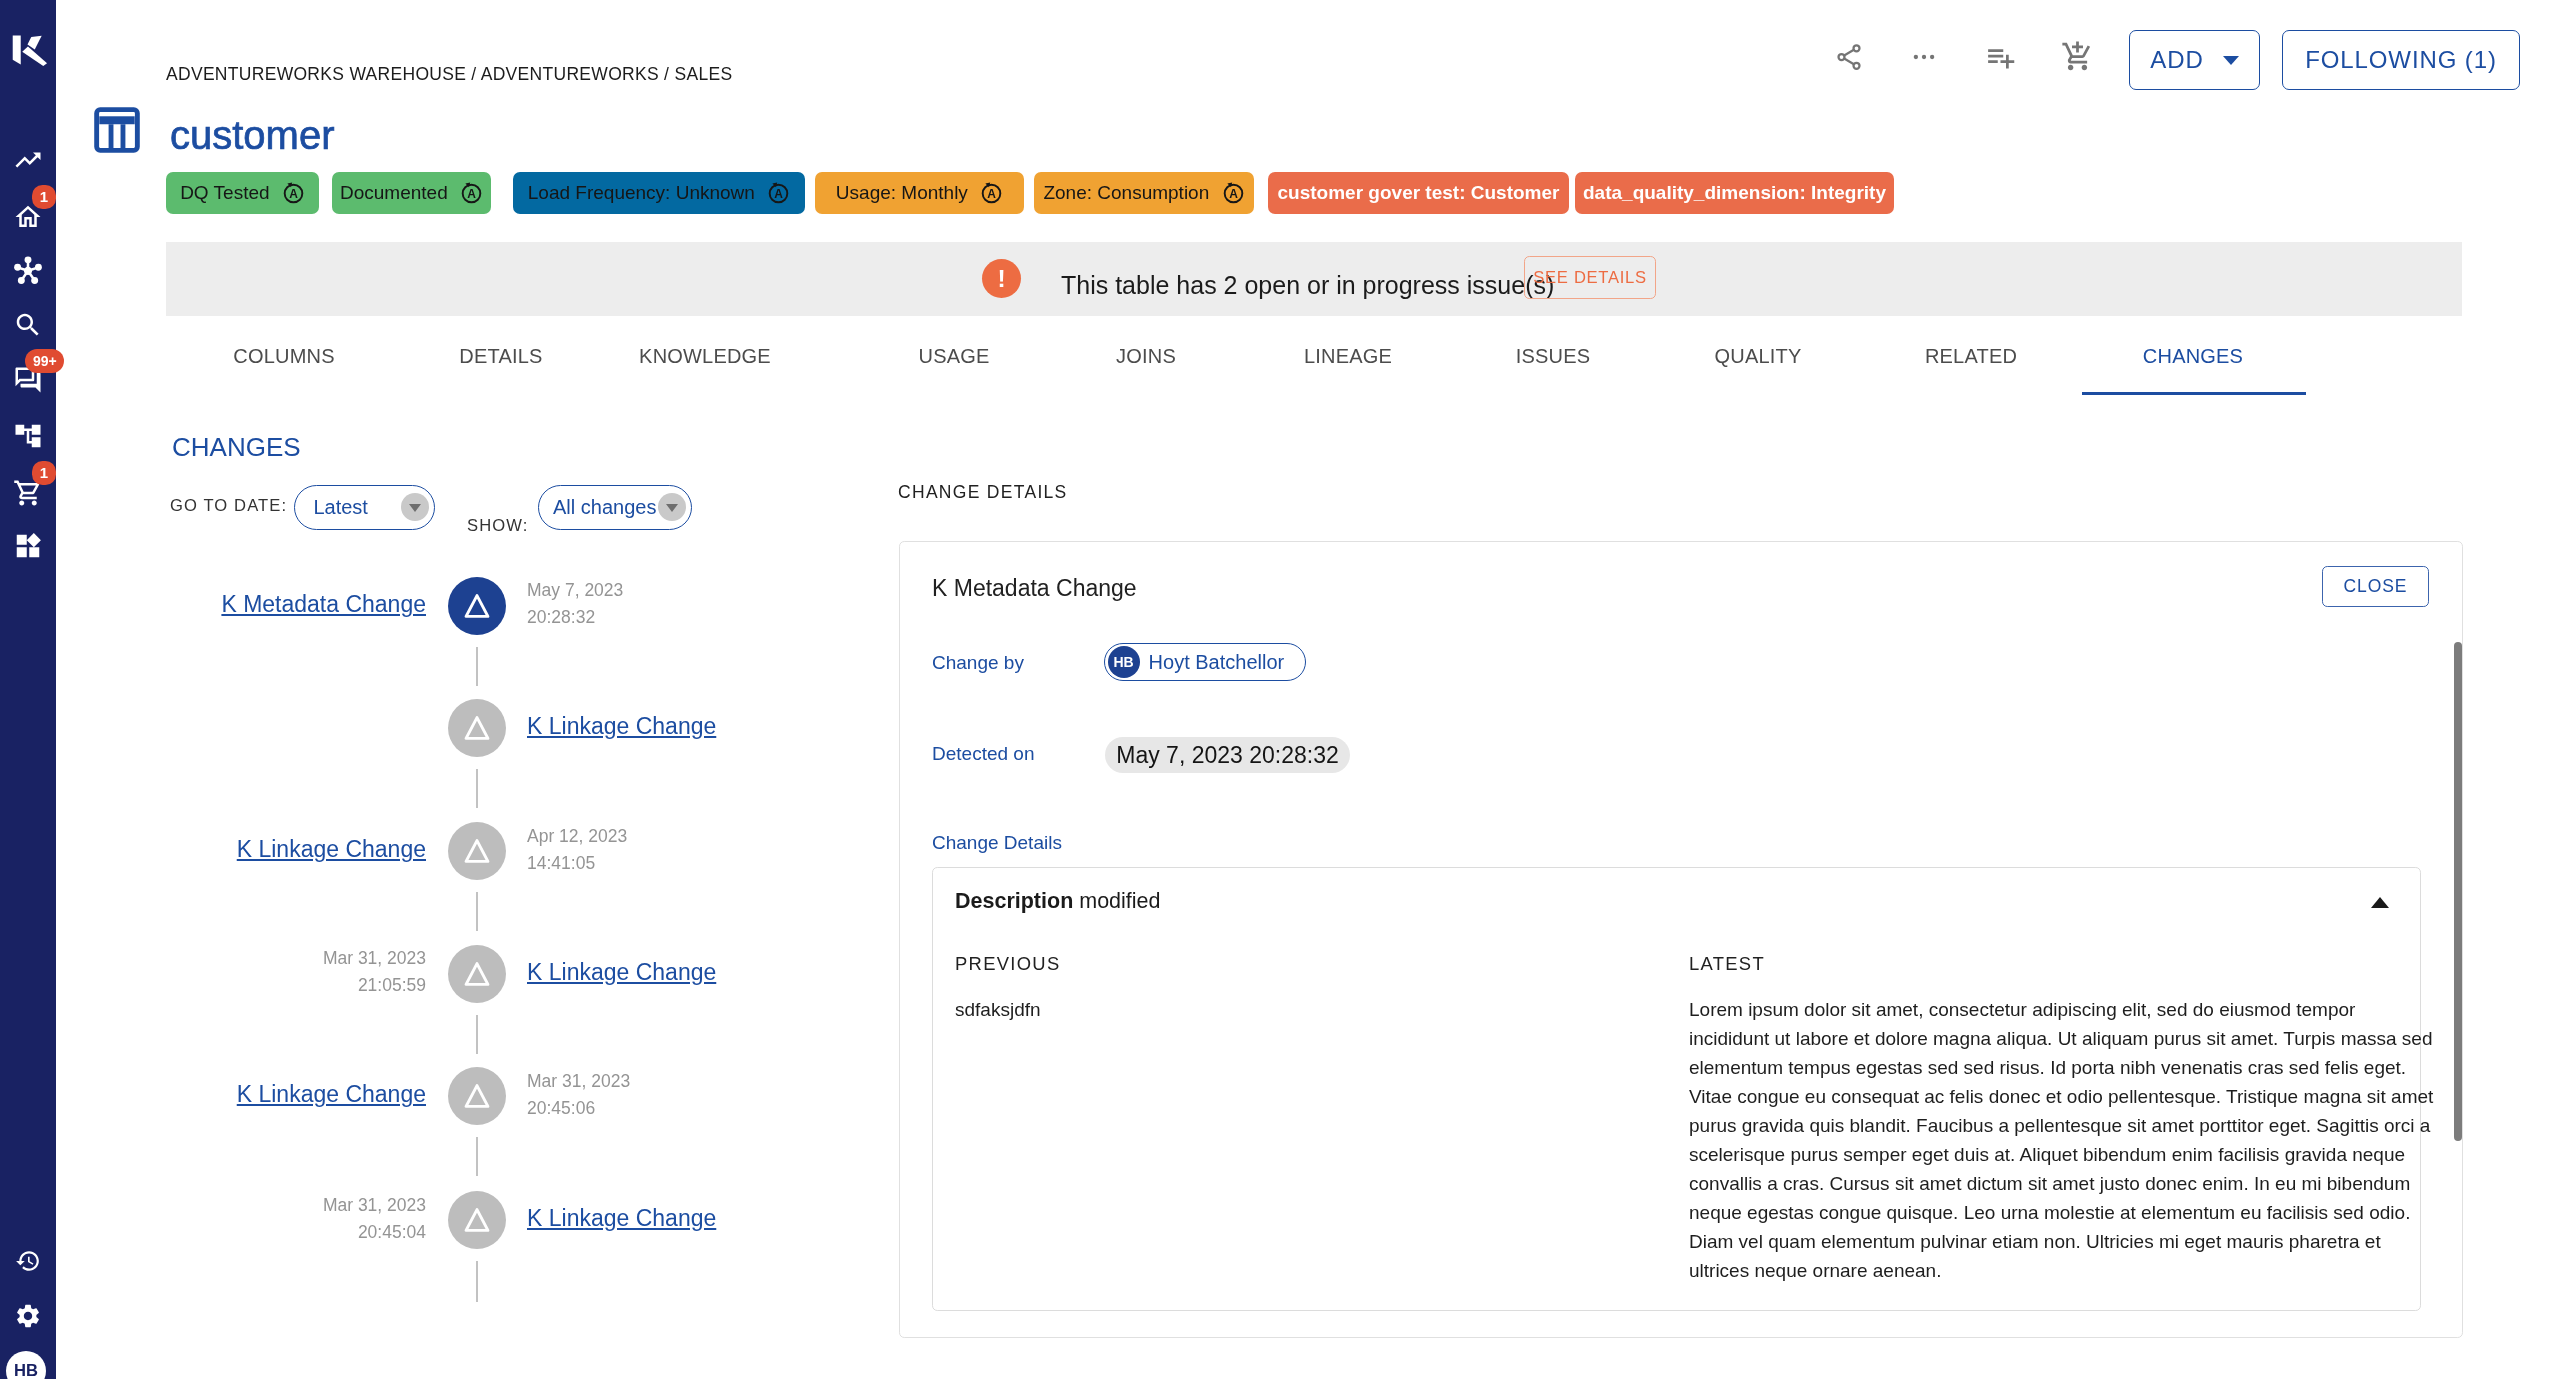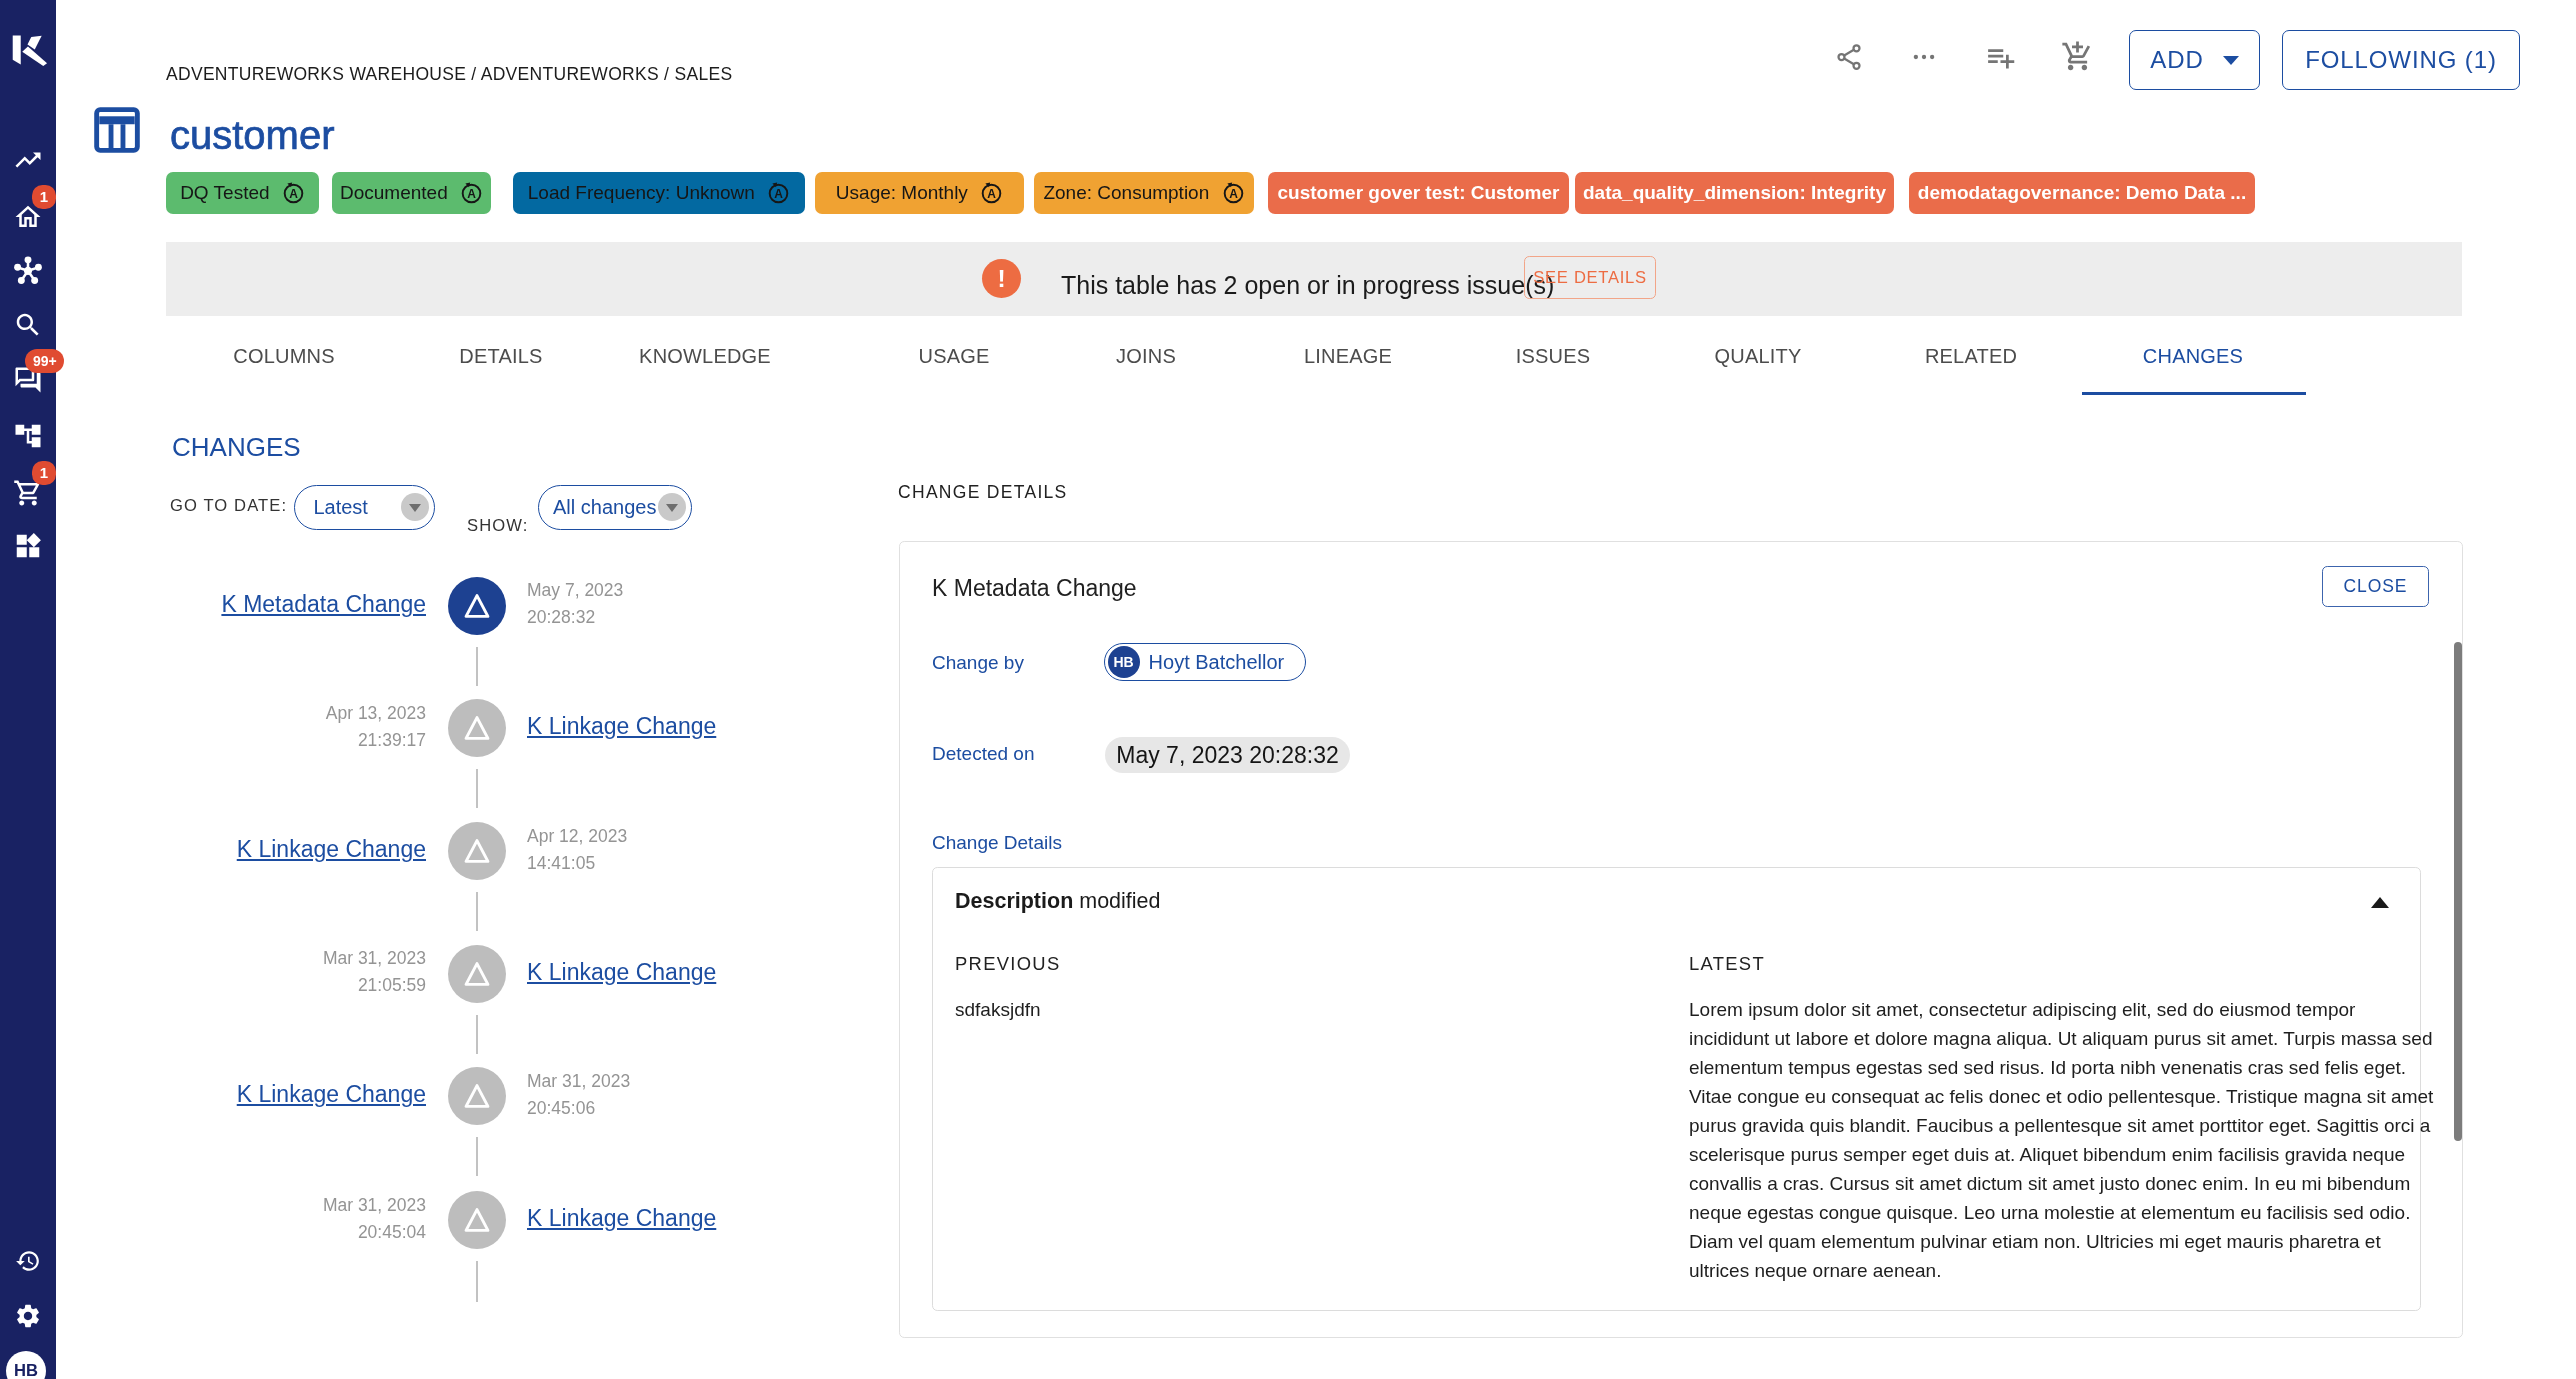--- a/index.html
+++ b/index.html
@@ -210,21 +210,20 @@
         <polygon points="5.6,1.6 10.6,0.6 9.4,5.4" fill="#161616"></polygon>
         <text x="12" y="16.4" font-size="12.5" font-weight="700" text-anchor="middle" fill="#161616" font-family="Liberation Sans">A</text>
       </svg></div>
 <div class="tag" style="left:1034px; width:220px; background:#f0a232;">Zone: Consumption<svg class="tagA" width="23" height="23" viewBox="0 0 24 24" style="font-size:22px">
         <circle cx="12" cy="12" r="9.2" fill="none" stroke="#161616" stroke-width="2"></circle>
         <polygon points="5.6,1.6 10.6,0.6 9.4,5.4" fill="#161616"></polygon>
         <text x="12" y="16.4" font-size="12.5" font-weight="700" text-anchor="middle" fill="#161616" font-family="Liberation Sans">A</text>
       </svg></div>
 <div class="tag red" style="left:1268px; width:301px; background:#ea6c4a;">customer gover test: Customer</div>
 <div class="tag red" style="left:1575px; width:319px; background:#ea6c4a;">data_quality_dimension: Integrity</div>
-<div class="tag red" style="left:1909px; width:346px; background:#ea6c4a;">demodatagovernance: Demo Data ...</div>
 
 <div class="abs" id="banner"></div>
 <div id="bannerIcon">!</div>
 <div class="abs" id="bannerTxt">This table has 2 open or in progress issue(s)</div>
 <div class="abs" id="seeDetails">SEE DETAILS</div>
 
 <div class="tab" style="left:284px;">COLUMNS</div>
 <div class="tab" style="left:501px;">DETAILS</div>
 <div class="tab" style="left:705px;">KNOWLEDGE</div>
 <div class="tab" style="left:954px;">USAGE</div>
@@ -282,21 +281,20 @@
     </div>
 <div class="tlCircle" style="left:448px; top:1191px;">
       <svg width="32" height="32" viewBox="0 0 24 24">
         <polygon points="12,4.2 20.2,19.8 3.8,19.8" fill="none" stroke="#fff" stroke-width="2.2" stroke-linejoin="round"></polygon>
       </svg>
     </div>
 
 <div class="tlLink l" style="top:591px;">K Metadata Change</div>
 <div class="tlDate r" style="top:577px;">May 7, 2023<br>20:28:32</div>
 
-<div class="tlDate l" style="top:700px;">Apr 13, 2023<br>21:39:17</div>
 <div class="tlLink r" style="top:713px;">K Linkage Change</div>
 
 <div class="tlLink l" style="top:836px;">K Linkage Change</div>
 <div class="tlDate r" style="top:823px;">Apr 12, 2023<br>14:41:05</div>
 
 <div class="tlDate l" style="top:945px;">Mar 31, 2023<br>21:05:59</div>
 <div class="tlLink r" style="top:959px;">K Linkage Change</div>
 
 <div class="tlLink l" style="top:1081px;">K Linkage Change</div>
 <div class="tlDate r" style="top:1068px;">Mar 31, 2023<br>20:45:06</div>

